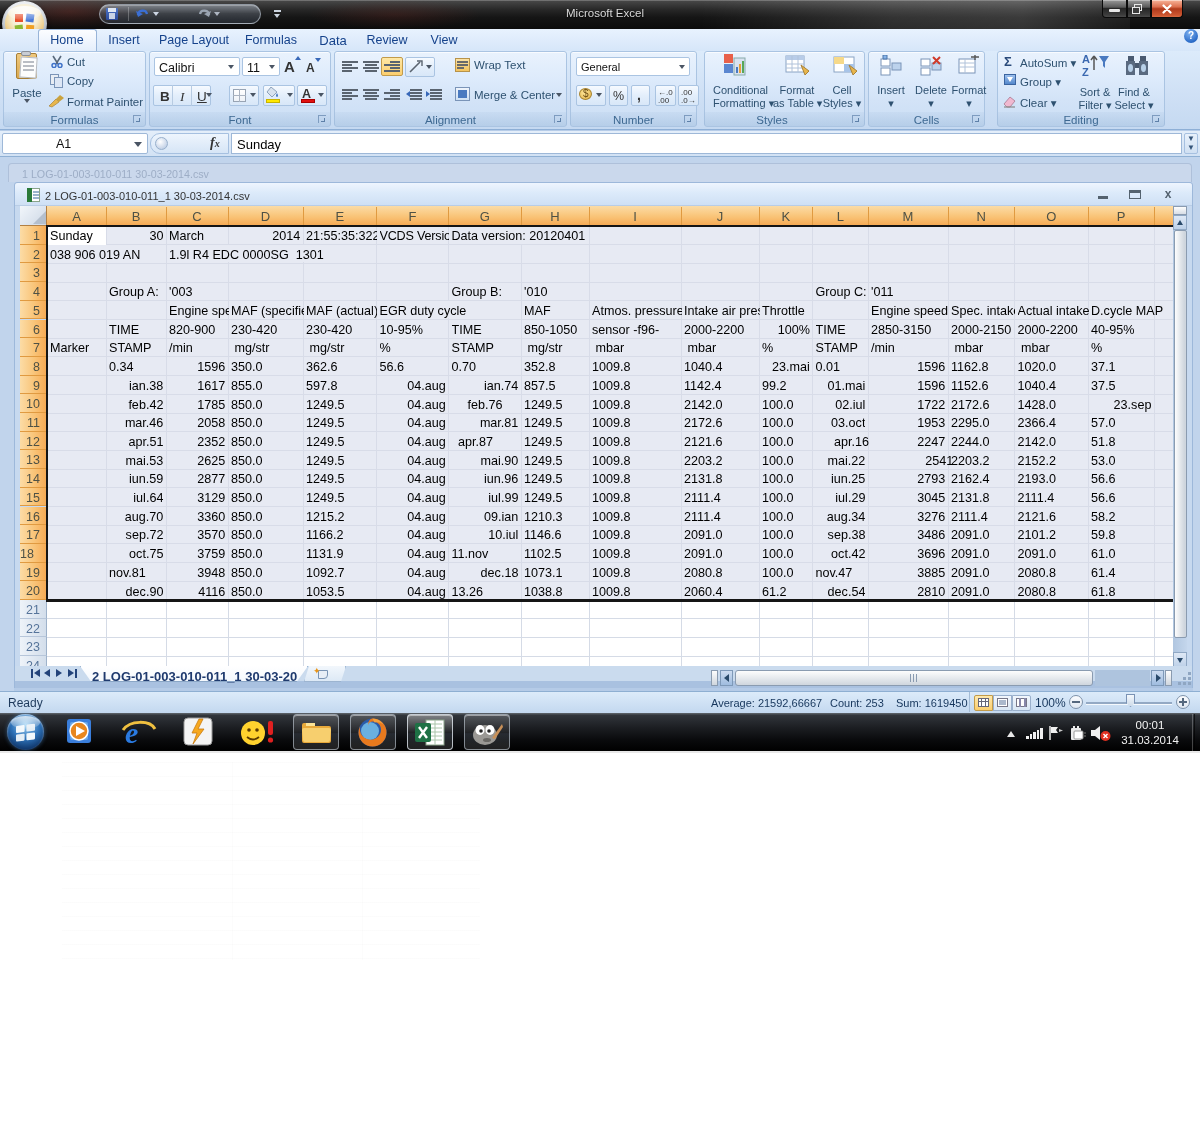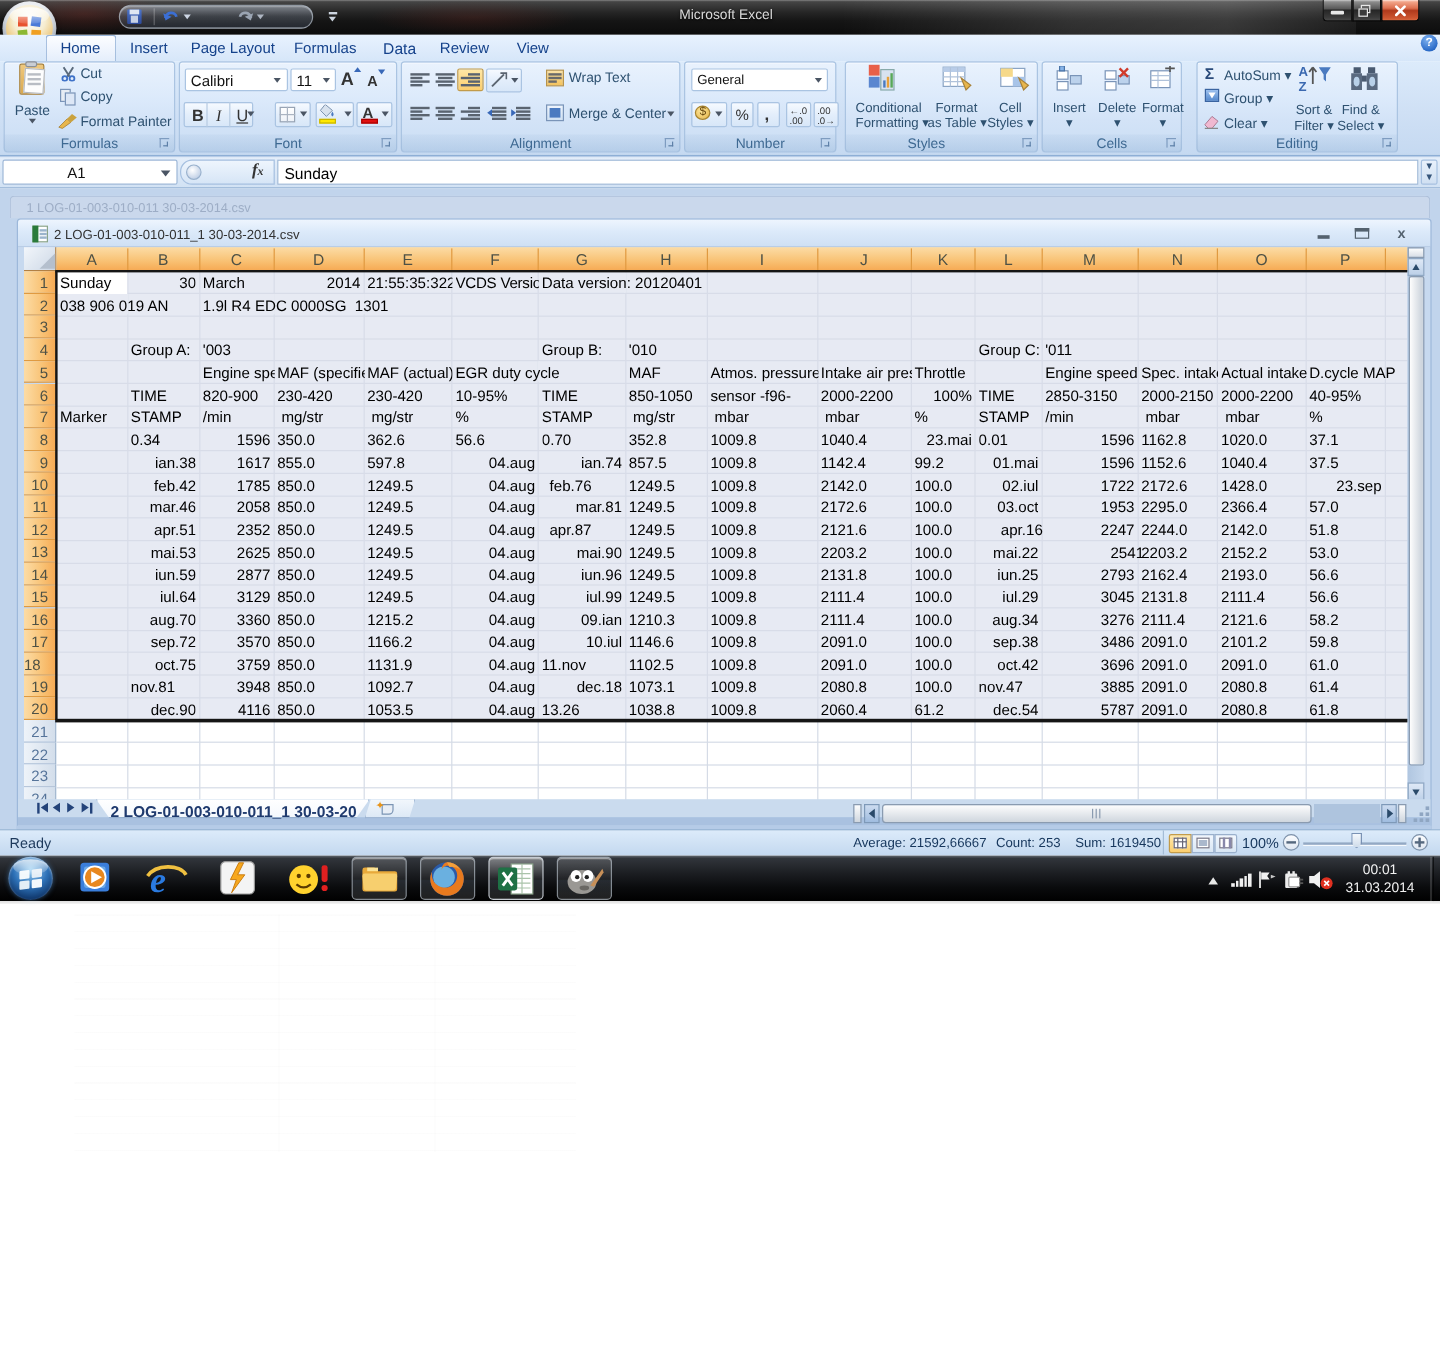--- a/index.html
+++ b/index.html
@@ -542,21 +542,21 @@
 <div class="a ct" style="left:812.5px;top:379.8px;width:52.9px;height:14px;text-align:right">01.mai</div>
 <div class="a ct" style="left:868px;top:379.8px;width:77.4px;height:14px;text-align:right">1596</div>
 <div class="a ct" style="left:951px;top:379.8px;width:420.5px;height:14px">1152.6</div>
 <div class="a ct" style="left:1017.5px;top:379.8px;width:420.5px;height:14px">1040.4</div>
 <div class="a ct" style="left:1091px;top:379.8px;width:420.5px;height:14px">37.5</div>
 <div class="a ct" style="left:106px;top:398.49999999999994px;width:57.4px;height:14px;text-align:right">feb.42</div>
 <div class="a ct" style="left:166px;top:398.49999999999994px;width:59.4px;height:14px;text-align:right">1785</div>
 <div class="a ct" style="left:231px;top:398.49999999999994px;width:420.5px;height:14px">850.0</div>
 <div class="a ct" style="left:306px;top:398.49999999999994px;width:420.5px;height:14px">1249.5</div>
 <div class="a ct" style="left:376.5px;top:398.49999999999994px;width:69.4px;height:14px;text-align:right">04.aug</div>
-<div class="a ct" style="left:448.5px;top:398.49999999999994px;width:54px;height:14px;text-align:center">feb.76</div>
+<div class="a ct" style="left:448.5px;top:398.49999999999994px;width:54px;height:14px;text-align:right">feb.76</div>
 <div class="a ct" style="left:524px;top:398.49999999999994px;width:420.5px;height:14px">1249.5</div>
 <div class="a ct" style="left:592px;top:398.49999999999994px;width:420.5px;height:14px">1009.8</div>
 <div class="a ct" style="left:684px;top:398.49999999999994px;width:420.5px;height:14px">2142.0</div>
 <div class="a ct" style="left:762px;top:398.49999999999994px;width:420.5px;height:14px">100.0</div>
 <div class="a ct" style="left:812.5px;top:398.49999999999994px;width:52.9px;height:14px;text-align:right">02.iul</div>
 <div class="a ct" style="left:868px;top:398.49999999999994px;width:77.4px;height:14px;text-align:right">1722</div>
 <div class="a ct" style="left:951px;top:398.49999999999994px;width:420.5px;height:14px">2172.6</div>
 <div class="a ct" style="left:1017.5px;top:398.49999999999994px;width:420.5px;height:14px">1428.0</div>
 <div class="a ct" style="left:1088px;top:398.49999999999994px;width:63.4px;height:14px;text-align:right">23.sep</div>
 <div class="a ct" style="left:106px;top:417.2px;width:57.4px;height:14px;text-align:right">mar.46</div>
@@ -572,21 +572,21 @@
 <div class="a ct" style="left:812.5px;top:417.2px;width:52.9px;height:14px;text-align:right">03.oct</div>
 <div class="a ct" style="left:868px;top:417.2px;width:77.4px;height:14px;text-align:right">1953</div>
 <div class="a ct" style="left:951px;top:417.2px;width:420.5px;height:14px">2295.0</div>
 <div class="a ct" style="left:1017.5px;top:417.2px;width:420.5px;height:14px">2366.4</div>
 <div class="a ct" style="left:1091px;top:417.2px;width:420.5px;height:14px">57.0</div>
 <div class="a ct" style="left:106px;top:435.9px;width:57.4px;height:14px;text-align:right">apr.51</div>
 <div class="a ct" style="left:166px;top:435.9px;width:59.4px;height:14px;text-align:right">2352</div>
 <div class="a ct" style="left:231px;top:435.9px;width:420.5px;height:14px">850.0</div>
 <div class="a ct" style="left:306px;top:435.9px;width:420.5px;height:14px">1249.5</div>
 <div class="a ct" style="left:376.5px;top:435.9px;width:69.4px;height:14px;text-align:right">04.aug</div>
-<div class="a ct" style="left:423px;top:435.9px;width:69.9px;height:14px;text-align:right">apr.87</div>
+<div class="a ct" style="left:458px;top:435.9px;width:69.9px;height:14px;">apr.87</div>
 <div class="a ct" style="left:524px;top:435.9px;width:420.5px;height:14px">1249.5</div>
 <div class="a ct" style="left:592px;top:435.9px;width:420.5px;height:14px">1009.8</div>
 <div class="a ct" style="left:684px;top:435.9px;width:420.5px;height:14px">2121.6</div>
 <div class="a ct" style="left:762px;top:435.9px;width:420.5px;height:14px">100.0</div>
 <div class="a ct" style="left:834px;top:435.9px;width:52.9px;height:14px;text-align:left">apr.16</div>
 <div class="a ct" style="left:868px;top:435.9px;width:77.4px;height:14px;text-align:right">2247</div>
 <div class="a ct" style="left:951px;top:435.9px;width:420.5px;height:14px">2244.0</div>
 <div class="a ct" style="left:1017.5px;top:435.9px;width:420.5px;height:14px">2142.0</div>
 <div class="a ct" style="left:1091px;top:435.9px;width:420.5px;height:14px">51.8</div>
 <div class="a ct" style="left:106px;top:454.59999999999997px;width:57.4px;height:14px;text-align:right">mai.53</div>
@@ -698,21 +698,21 @@
 <div class="a ct" style="left:166px;top:585.5px;width:59.4px;height:14px;text-align:right">4116</div>
 <div class="a ct" style="left:231px;top:585.5px;width:420.5px;height:14px">850.0</div>
 <div class="a ct" style="left:306px;top:585.5px;width:420.5px;height:14px">1053.5</div>
 <div class="a ct" style="left:376.5px;top:585.5px;width:69.4px;height:14px;text-align:right">04.aug</div>
 <div class="a ct" style="left:451.5px;top:585.5px;width:420.5px;height:14px">13.26</div>
 <div class="a ct" style="left:524px;top:585.5px;width:420.5px;height:14px">1038.8</div>
 <div class="a ct" style="left:592px;top:585.5px;width:420.5px;height:14px">1009.8</div>
 <div class="a ct" style="left:684px;top:585.5px;width:420.5px;height:14px">2060.4</div>
 <div class="a ct" style="left:762px;top:585.5px;width:420.5px;height:14px">61.2</div>
 <div class="a ct" style="left:812.5px;top:585.5px;width:52.9px;height:14px;text-align:right">dec.54</div>
-<div class="a ct" style="left:868px;top:585.5px;width:77.4px;height:14px;text-align:right">5787</div>
+<div class="a ct" style="left:868px;top:585.5px;width:77.4px;height:14px;text-align:right">2810</div>
 <div class="a ct" style="left:951px;top:585.5px;width:420.5px;height:14px">2091.0</div>
 <div class="a ct" style="left:1017.5px;top:585.5px;width:420.5px;height:14px">2080.8</div>
 <div class="a ct" style="left:1091px;top:585.5px;width:420.5px;height:14px">61.8</div>
 <div class="a" style="left:46px;top:224.5px;width:1126.5px;height:2.5px;background:#151515"></div>
 <div class="a" style="left:46px;top:226.0px;width:2px;height:374.0px;background:#151515"></div>
 <div class="a" style="left:46px;top:599.0px;width:1126.5px;height:3px;background:#151515"></div>
 <div class="a" style="left:1173px;top:206px;width:14px;height:462px;background:linear-gradient(90deg,#b0c6e0,#c4d6ec)"></div>
 <div class="a" style="left:1173px;top:206px;width:14px;height:9px;background:linear-gradient(#fdfdfd,#d8dee6);border:1px solid #8a9bb0"></div>
 <div class="a" style="left:1173px;top:215px;width:14px;height:15px;background:linear-gradient(#dfe9f6,#bcd0e8);border:1px solid #90a8c4"></div>
 <div class="a" style="left:1176.5px;top:220px;width:0;height:0;border-left:3.5px solid transparent;border-right:3.5px solid transparent;border-bottom:5px solid #2a4a6a"></div>

